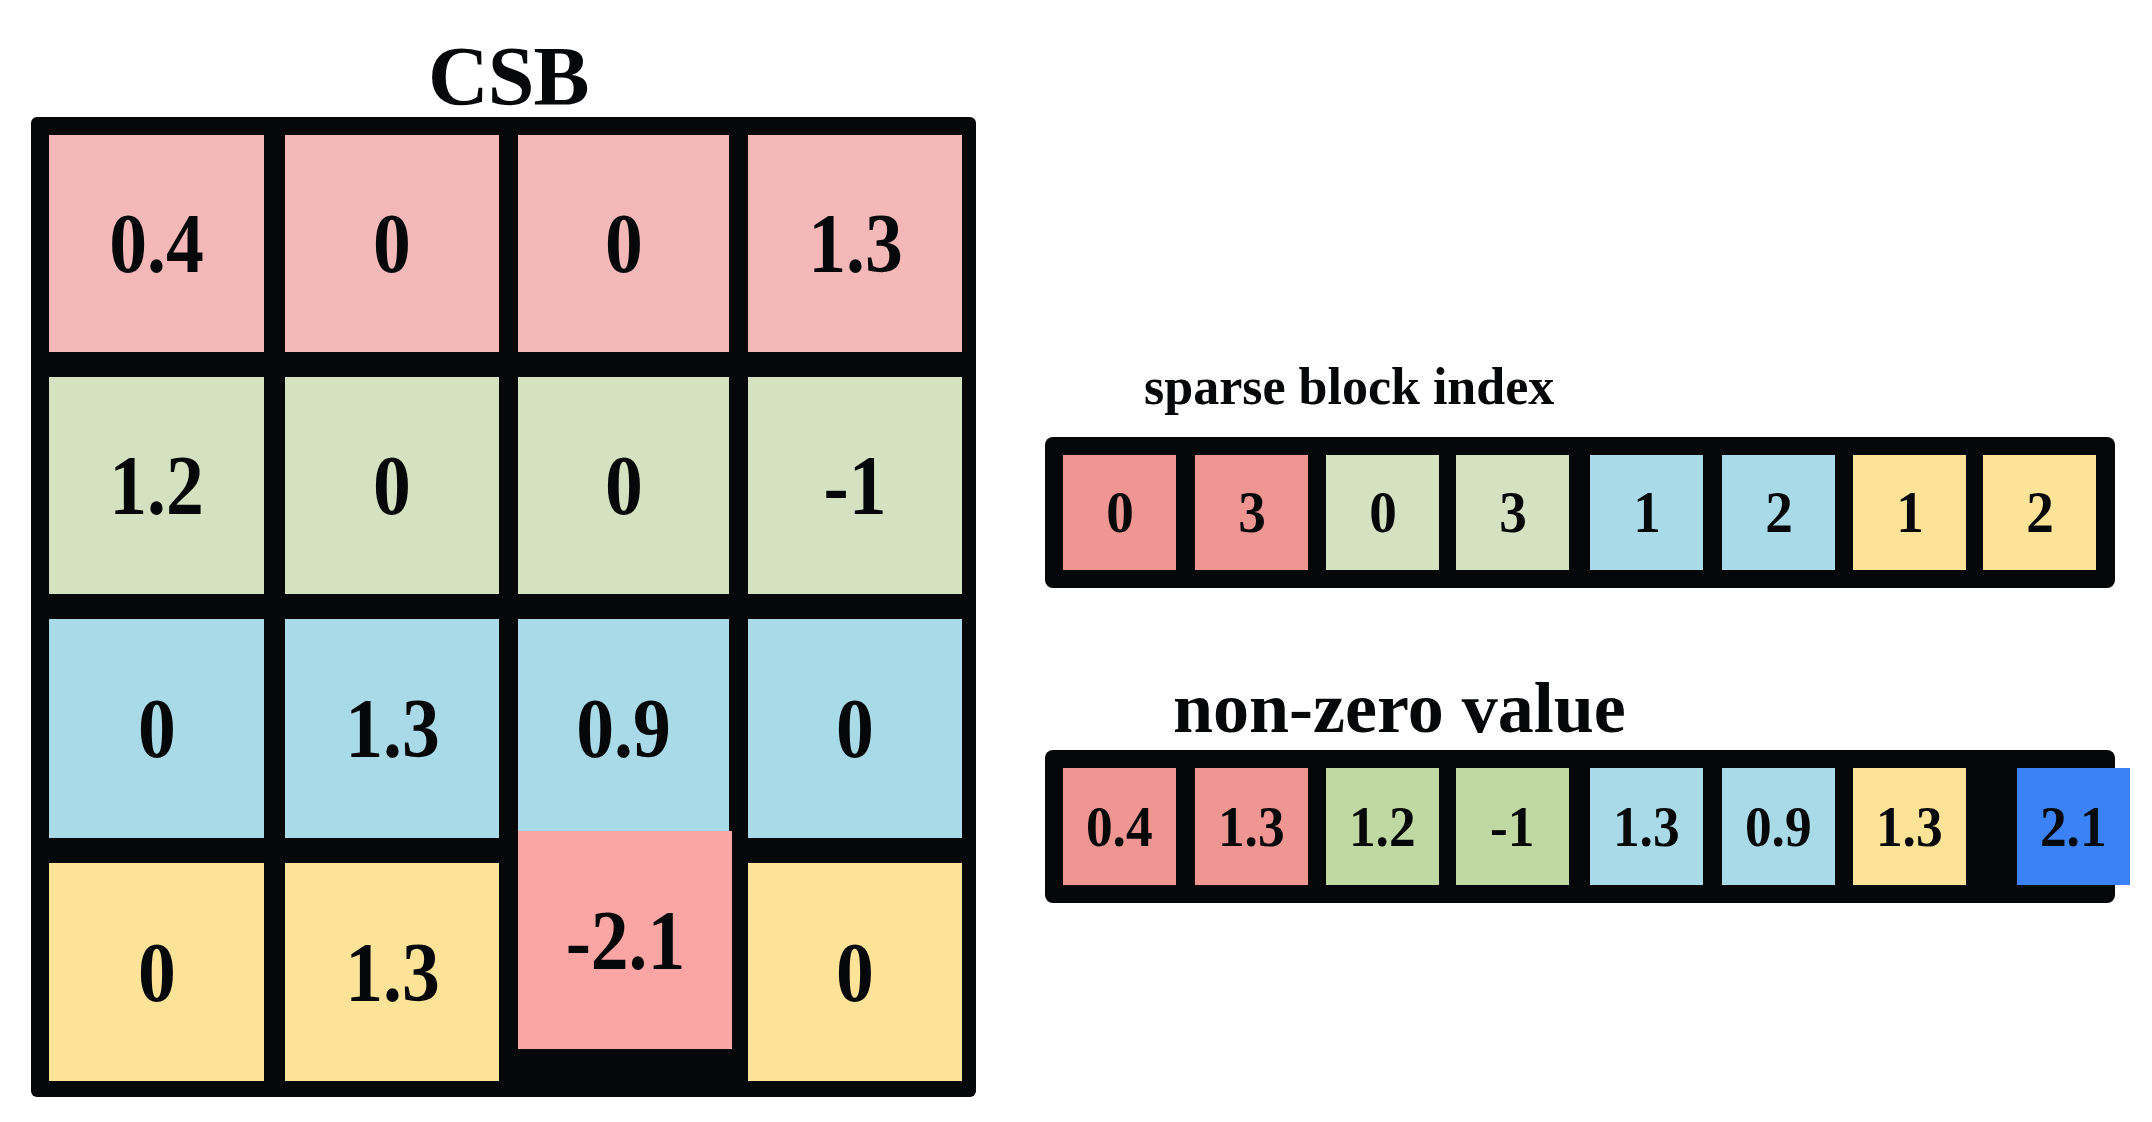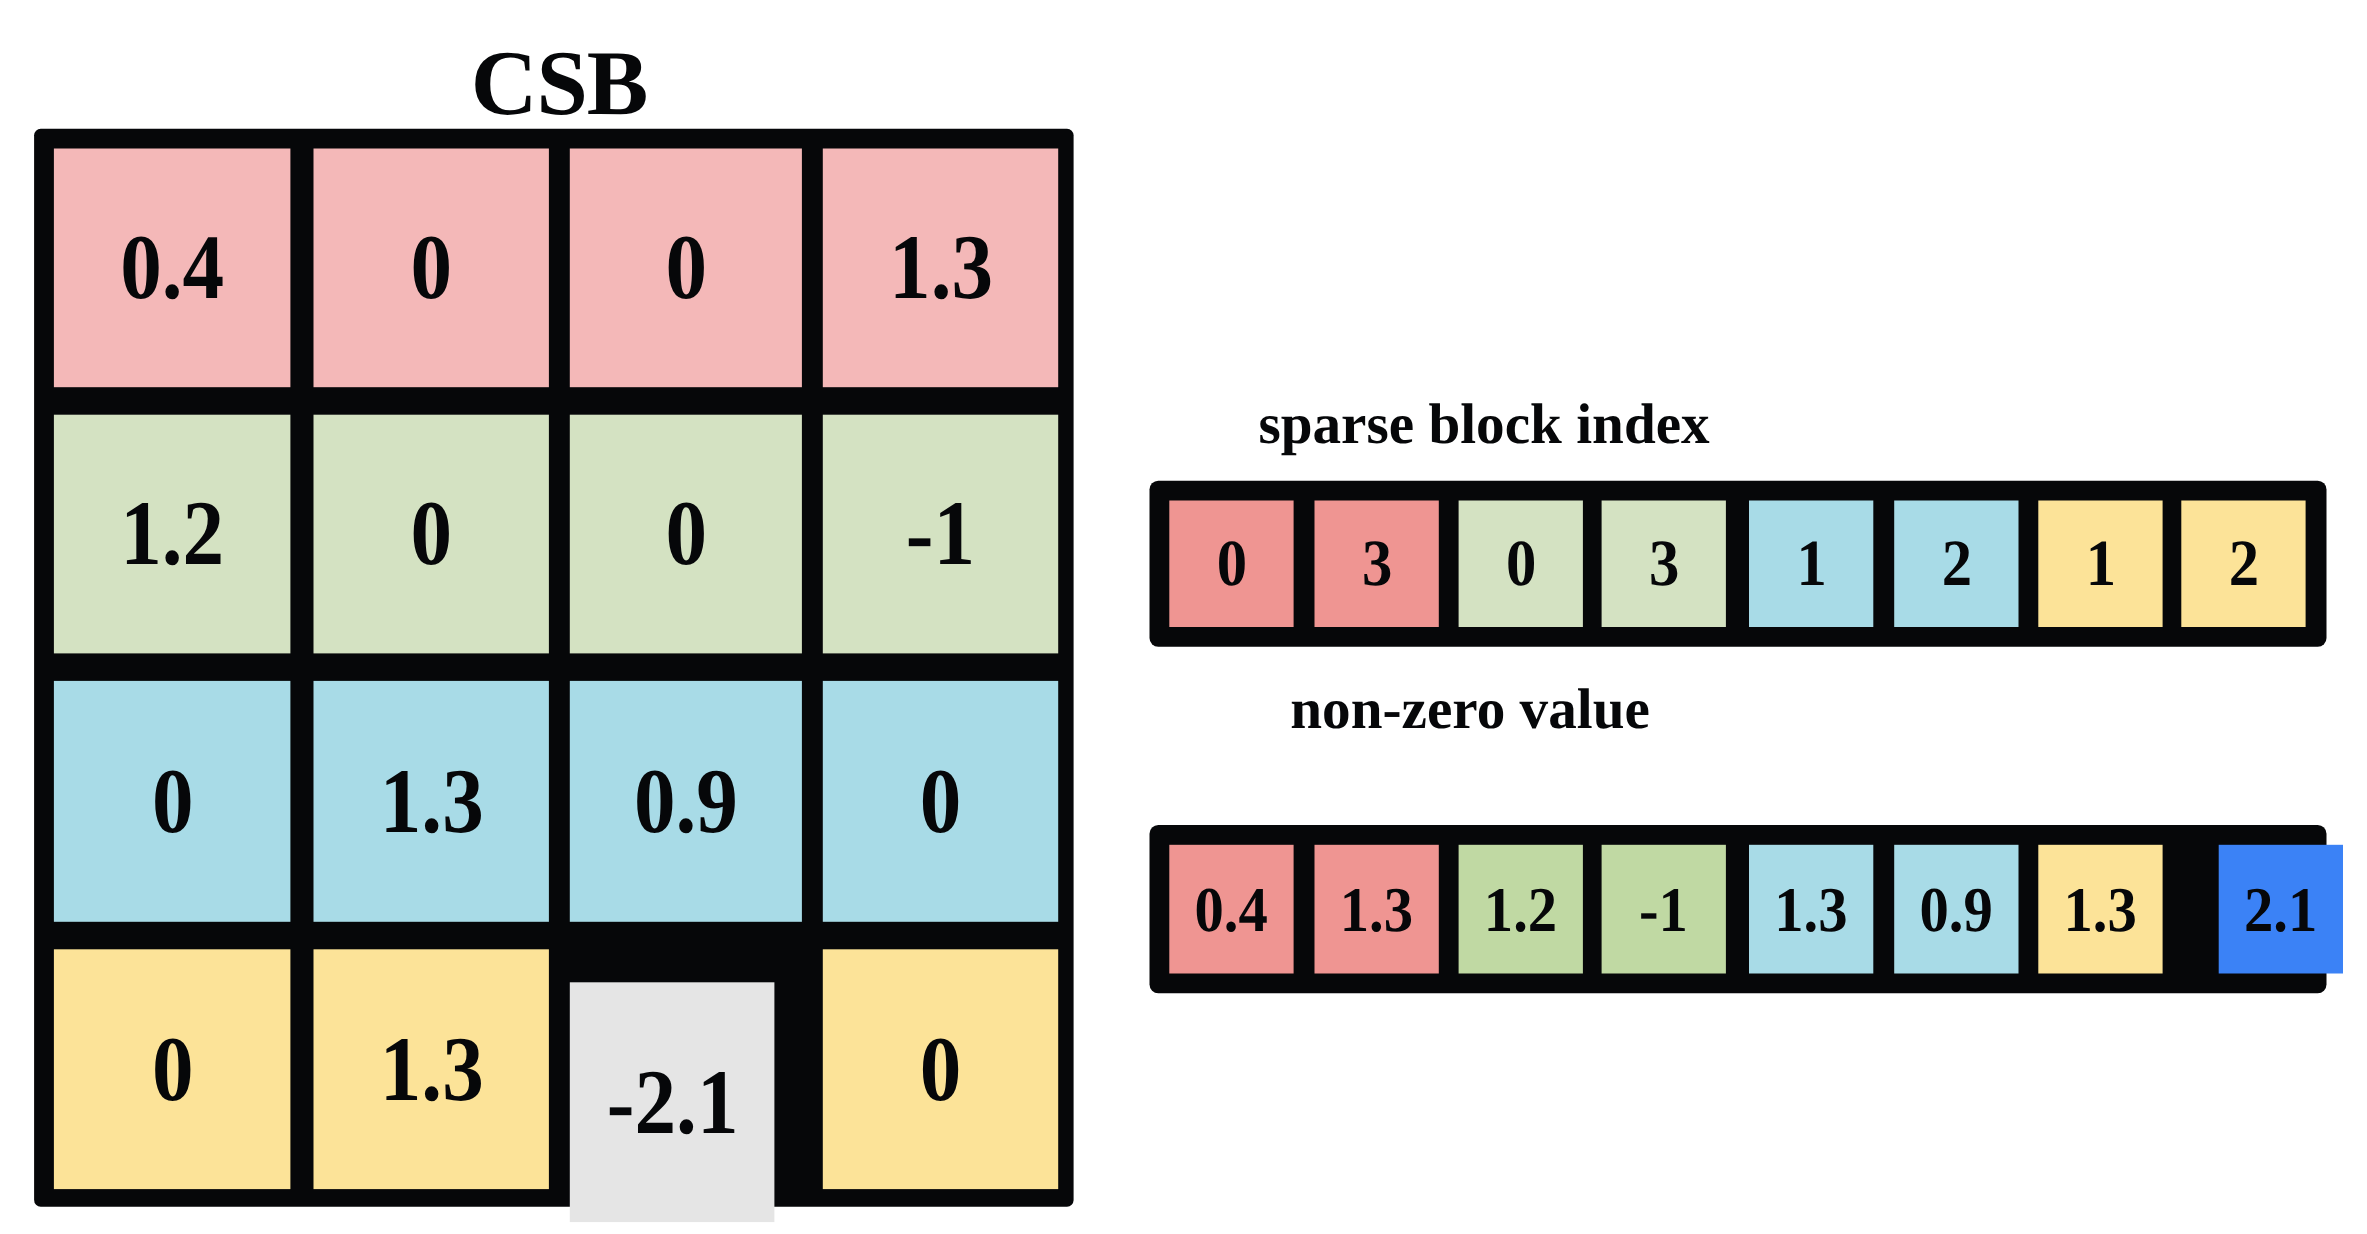--- a/index.html
+++ b/index.html
@@ -1,21 +1,21 @@
 <!DOCTYPE html>
 <html><head>
 <meta charset="utf-8">
 <style>
   html, body { margin: 0; padding: 0; background: #ffffff; }
   body { width: 2152px; height: 1122px; position: relative; overflow: hidden;
          font-family: "Liberation Serif", "DejaVu Serif", serif; color: #060709; }
   .title { position: absolute; font-weight: bold; white-space: nowrap; line-height: 1; }
   .csb-title { left: 428px; top: 8px; font-size: 84px; letter-spacing: -1px; margin-top: 27px; }
   .sbi-title { left: 1144px; top: 337px; font-size: 52px; margin-top: 24px; }
-  .nzv-title { left: 1173px; top: 620px; font-size: 52px; }
+  .nzv-title { left: 1173px; top: 672px; font-size: 72px; }
 
   .grid { position: absolute; left: 31px; top: 117px; width: 945px; height: 980px;
           background: #060709; border-radius: 6px; }
   .gcell { position: absolute; display: flex; align-items: center; justify-content: center;
            font-weight: bold; font-size: 84px; }
   .gcell span { display: inline-block; transform: scaleX(0.9); }
 
   .arr { position: absolute; left: 1045px; width: 1070px; background: #060709; border-radius: 8px; }
   .arr-idx { top: 437px; height: 151px; }
   .arr-val { top: 750px; height: 153px; }
@@ -66,21 +66,21 @@
     </div>
     <div class="gcell" style="left: 717px; top: 502px; width: 214px; height: 219px; background: rgb(168, 219, 231);">
       <span>0</span>
     </div>
     <div class="gcell" style="left: 18px; top: 746px; width: 215px; height: 218px; background: rgb(252, 227, 152);">
       <span>0</span>
     </div>
     <div class="gcell" style="left: 254px; top: 746px; width: 214px; height: 218px; background: rgb(252, 227, 152);">
       <span>1.3</span>
     </div>
-    <div class="gcell" style="left: 487px; top: 776px; width: 186px; height: 218px; background: #e5e5e5;">
+    <div class="gcell" style="left: 487px; top: 714px; width: 214px; height: 218px; background: #fca5a5;">
       <span>-2.1</span>
     </div>
     <div class="gcell" style="left: 717px; top: 746px; width: 214px; height: 218px; background: rgb(252, 227, 152);">
       <span>0</span>
     </div>
   </div>
 
 <div class="title sbi-title">sparse block index</div>
 <div class="arr arr-idx" id="idx-arr">
     <div class="acell" style="left: 18px; background: rgb(239, 149, 146);">

